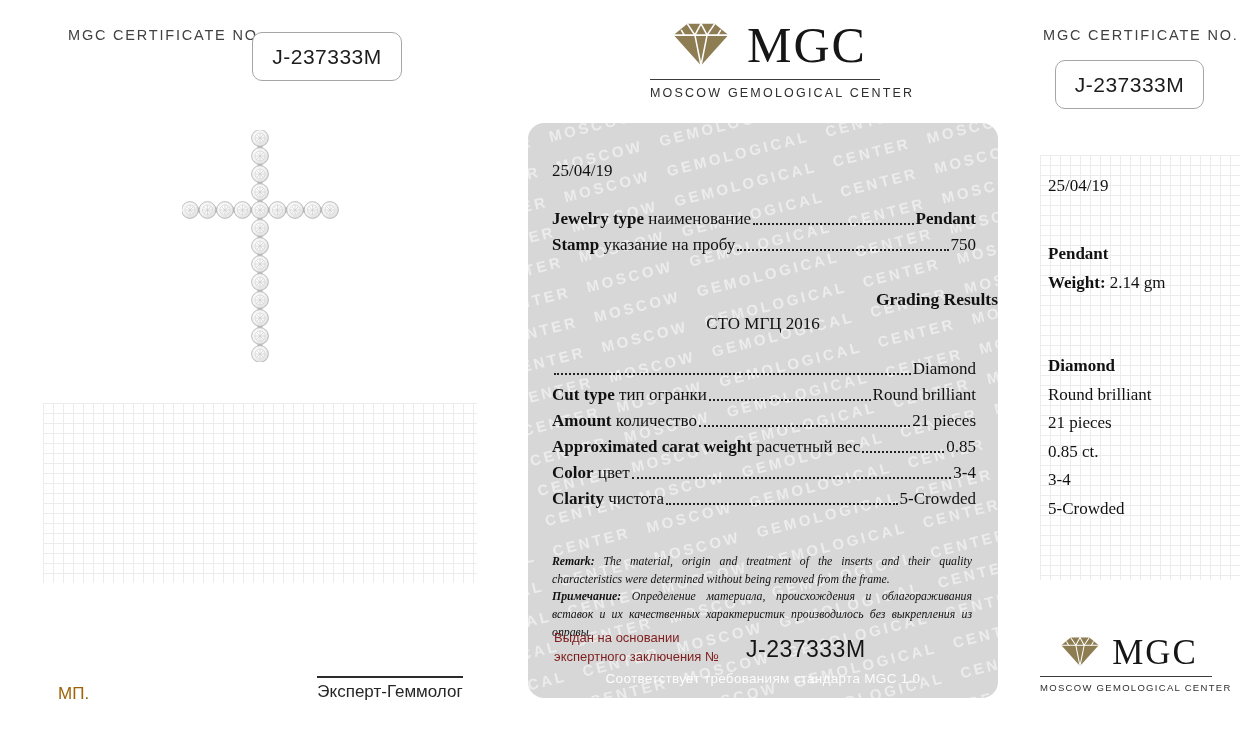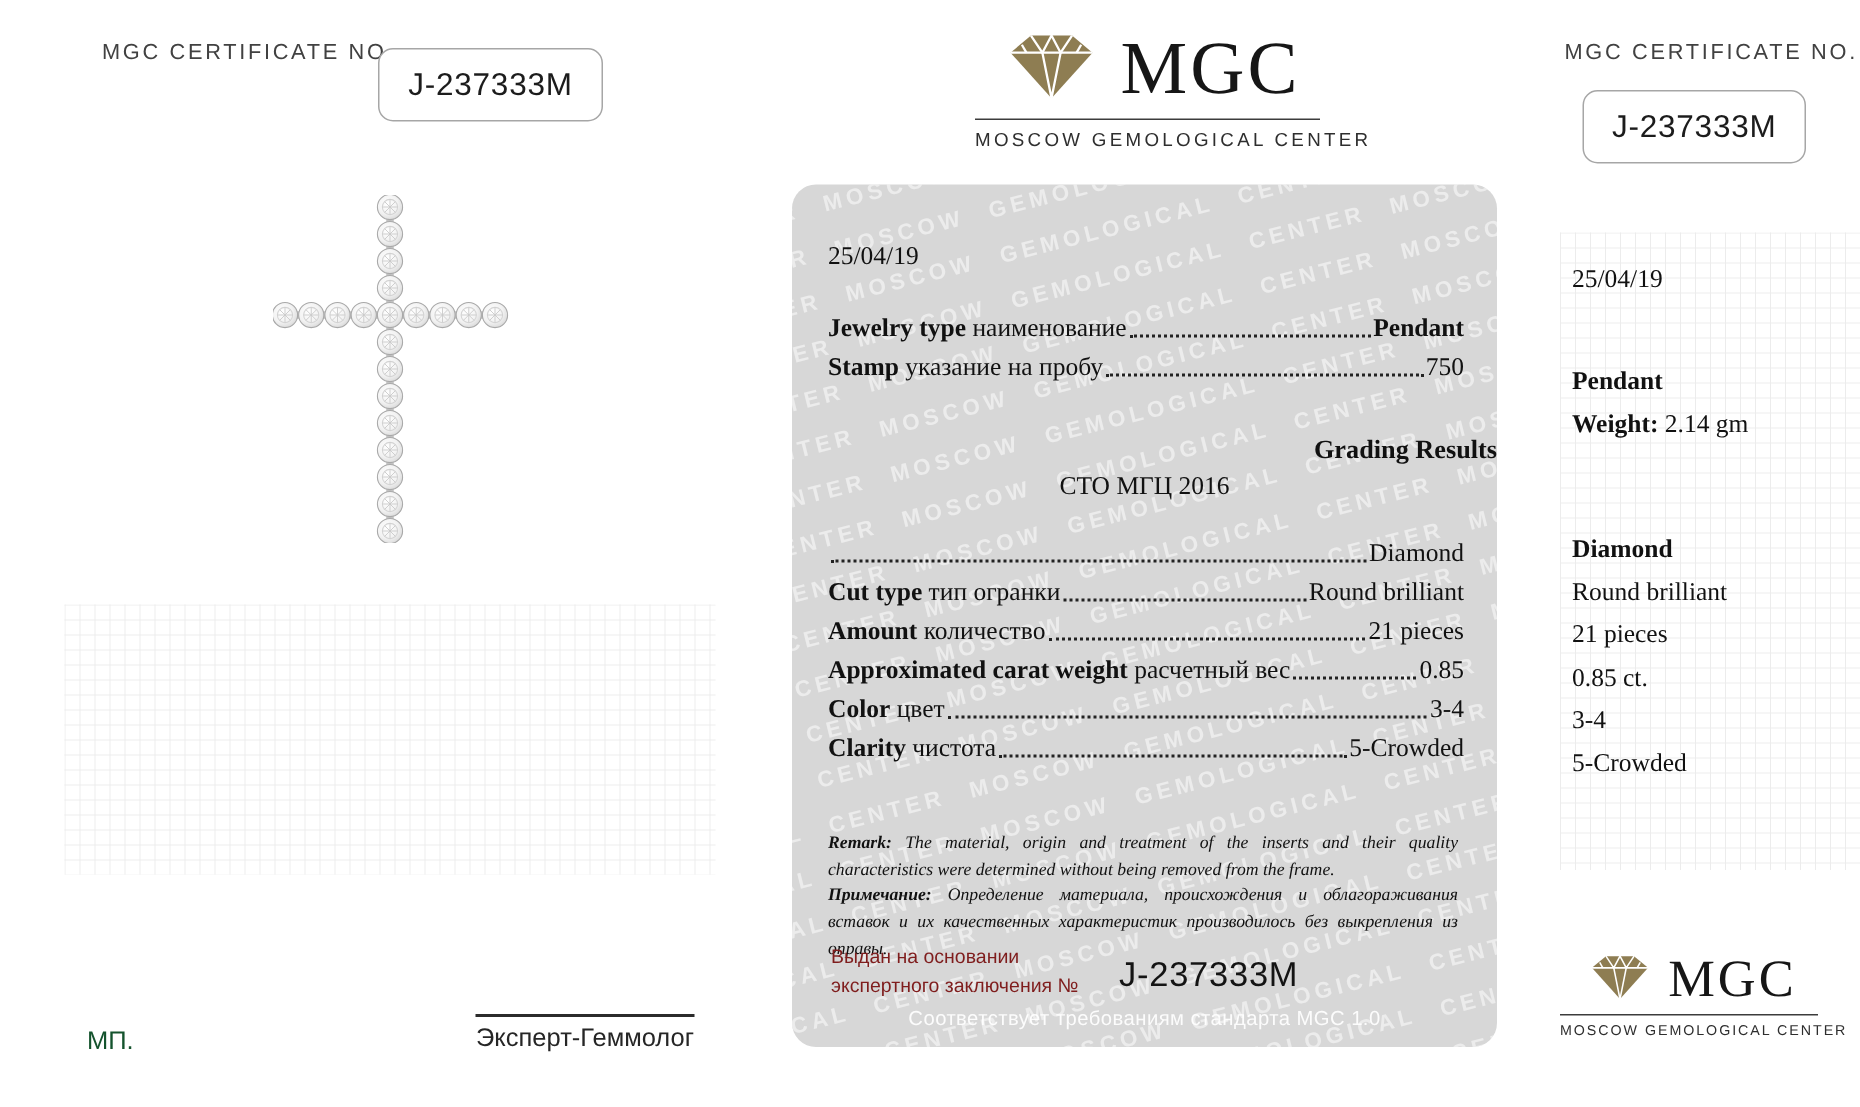--- a/index.html
+++ b/index.html
@@ -93,21 +93,21 @@
   }
 
   
   .right-date { position:absolute; left:1048px; top:176px; font-family:"Liberation Serif", serif; font-size:17px; color:#111; }
   .sum-group { position:absolute; left:1048px; width:190px; }
   #right-group1 { top:240px; }
   #right-group2 { top:352px; }
   .sum-line { font-family:"Liberation Serif", serif; font-size:17px; line-height:28.5px; color:#111; white-space:nowrap; }
 
   
-  #mp-label { position:absolute; left:58px; top:684px; font-size:17px; color:#14532d; }
+  #mp-label { position:absolute; left:58px; top:684px; font-size:17px; color:#a16207; }
   #expert-sign { position:absolute; left:302px; top:676px; width:176px; }
   .sign-line { width:146px; margin:0 auto; border-top:2px solid #2b2b2b; }
   .sign-text { text-align:center; font-size:17px; color:#262626; margin-top:4px; white-space:nowrap; }
 
   
   #pendant { position:absolute; left:182px; top:130px; }
 </style>
 </head>
 <body>
 

